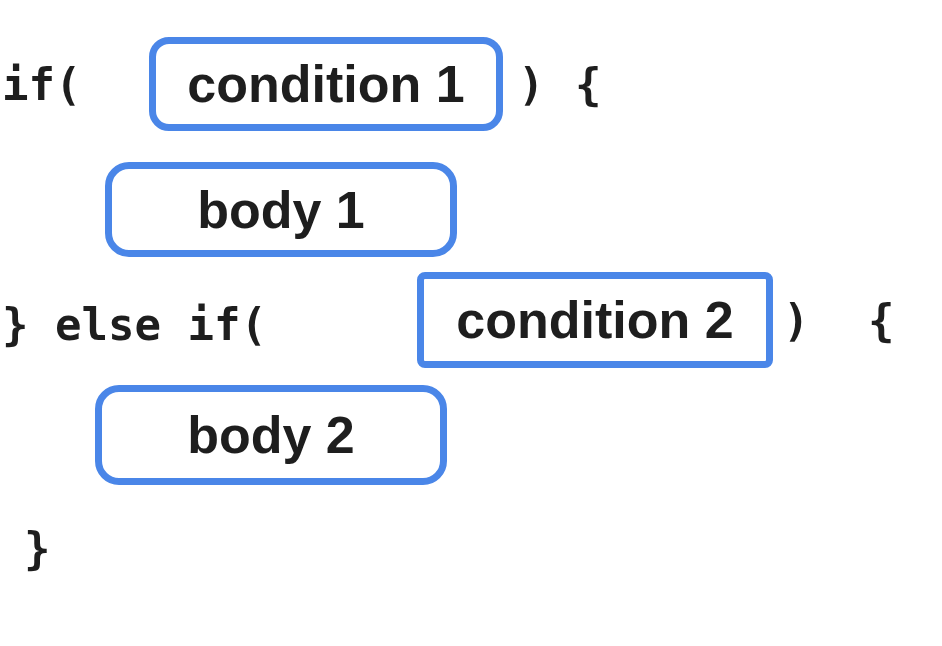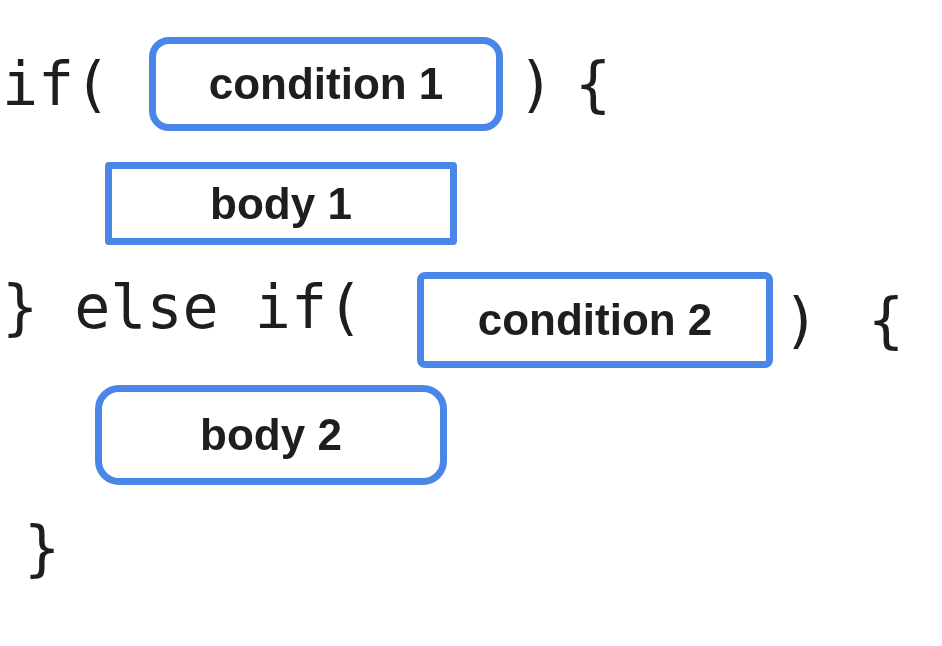--- a/index.html
+++ b/index.html
@@ -13,52 +13,52 @@
     height: 646px;
     background: var(--background, #ffffff);
     overflow: hidden;
     font-family: "Liberation Sans", sans-serif;
   }
   .code {
     position: absolute;
     display: flex;
     align-items: center;
     font-family: "DejaVu Sans Mono", monospace;
-    font-size: 60px;
-    font-weight: normal;
+    font-size: 44px;
+    font-weight: bold;
     color: var(--text, #212121);
     white-space: pre;
     letter-spacing: 0;
   }
   .slot {
     position: absolute;
     box-sizing: border-box;
     background: var(--box-fill, #ffffff);
     border: 7px solid var(--accent-blue, #4A86E8);
     display: flex;
     align-items: center;
     justify-content: center;
   }
   .slot .label {
     font-family: "Liberation Sans", "DejaVu Sans", sans-serif;
     font-weight: 700;
-    font-size: 44px;
+    font-size: 52px;
     color: var(--text, #161616);
     letter-spacing: 0px;
     white-space: nowrap;
   }
   
   .if-open        { left: 2px;   top: 37px; height: 94px; }
   .slot-cond1     { left: 149px; top: 37px; width: 354px; height: 94px; border-radius: 20px; }
   .close-paren-1  { left: 518px; top: 37px; height: 94px; }
   .open-brace-1   { left: 575px; top: 37px; height: 94px; }
   
-  .slot-body1     { left: 105px; top: 162px; width: 352px; height: 83px; border-radius: 4px; }
+  .slot-body1     { left: 105px; top: 162px; width: 352px; height: 95px; border-radius: 24px; }
   
-  .else-if-open   { left: 2px;   top: 259px; height: 96px; }
+  .else-if-open   { left: 2px;   top: 276px; height: 96px; }
   .slot-cond2     { left: 417px; top: 272px; width: 356px; height: 96px; border-radius: 8px; }
   .close-paren-2  { left: 783px; top: 272px; height: 96px; }
   .open-brace-2   { left: 868px; top: 272px; height: 96px; }
   
   .slot-body2     { left: 95px;  top: 385px; width: 352px; height: 100px; border-radius: 24px; }
   
   .close-brace    { left: 24px;  top: 500px; height: 96px; }
 </style>
 </head>
 <body>

